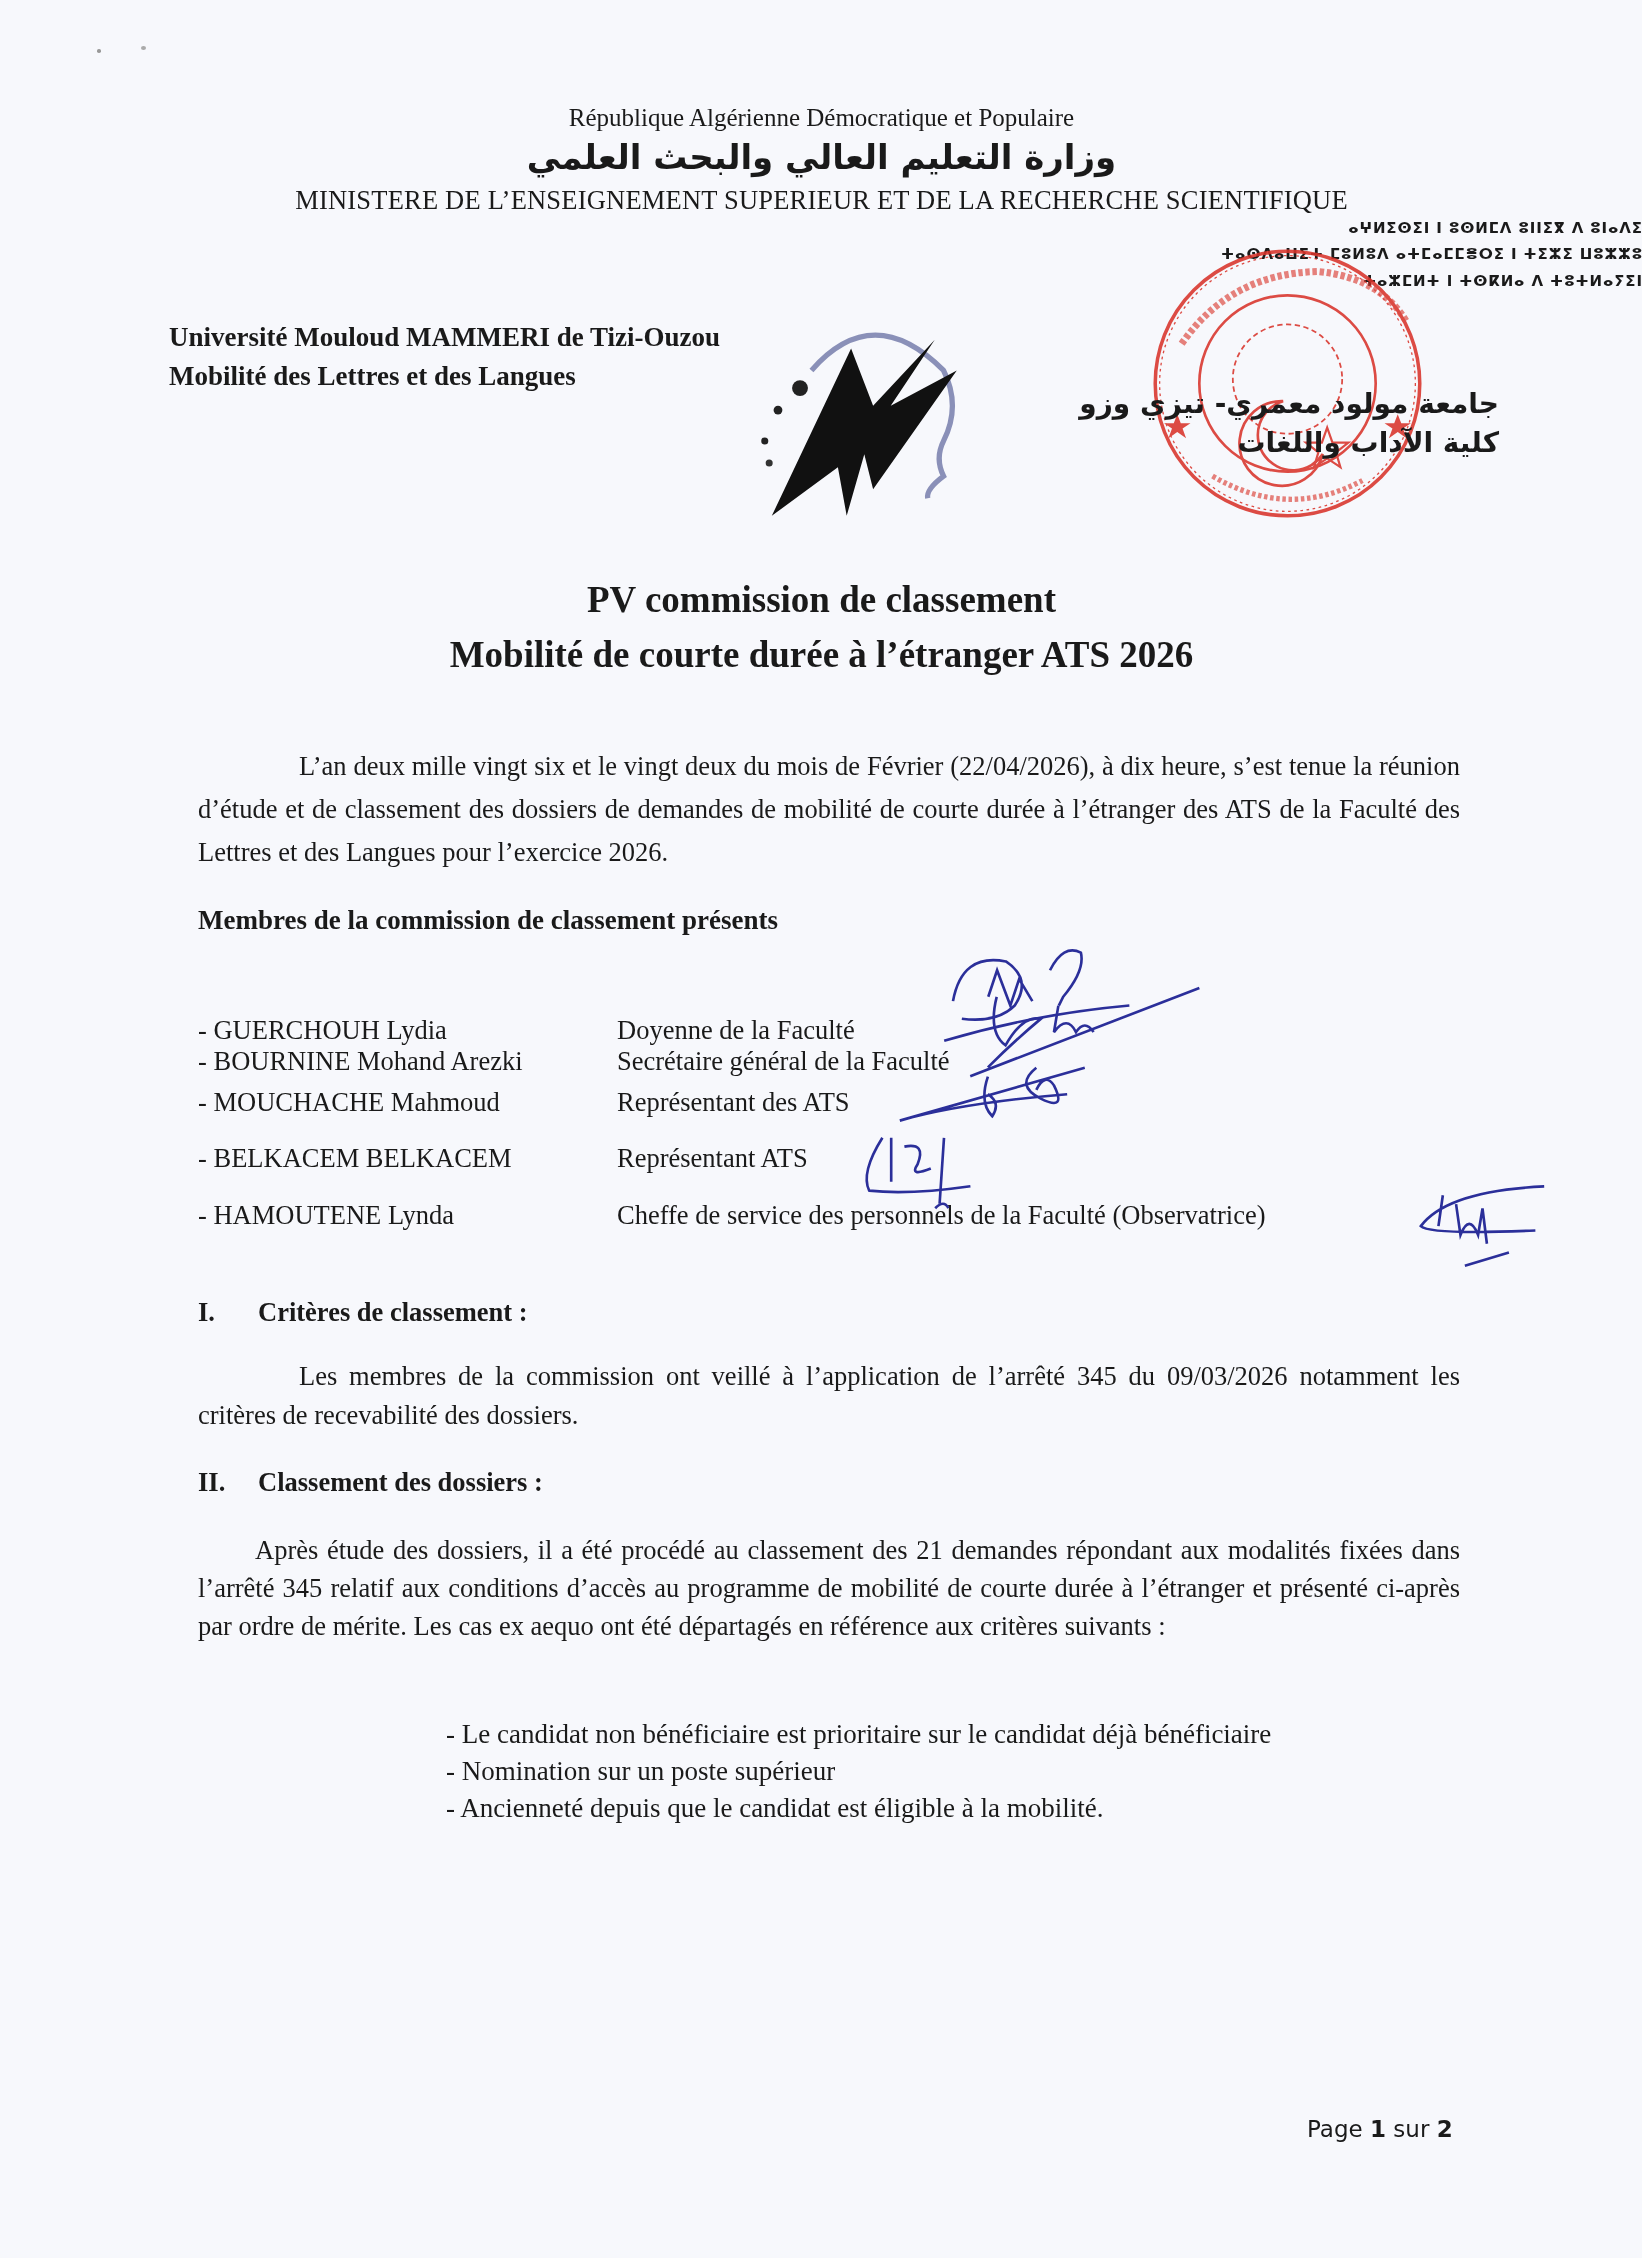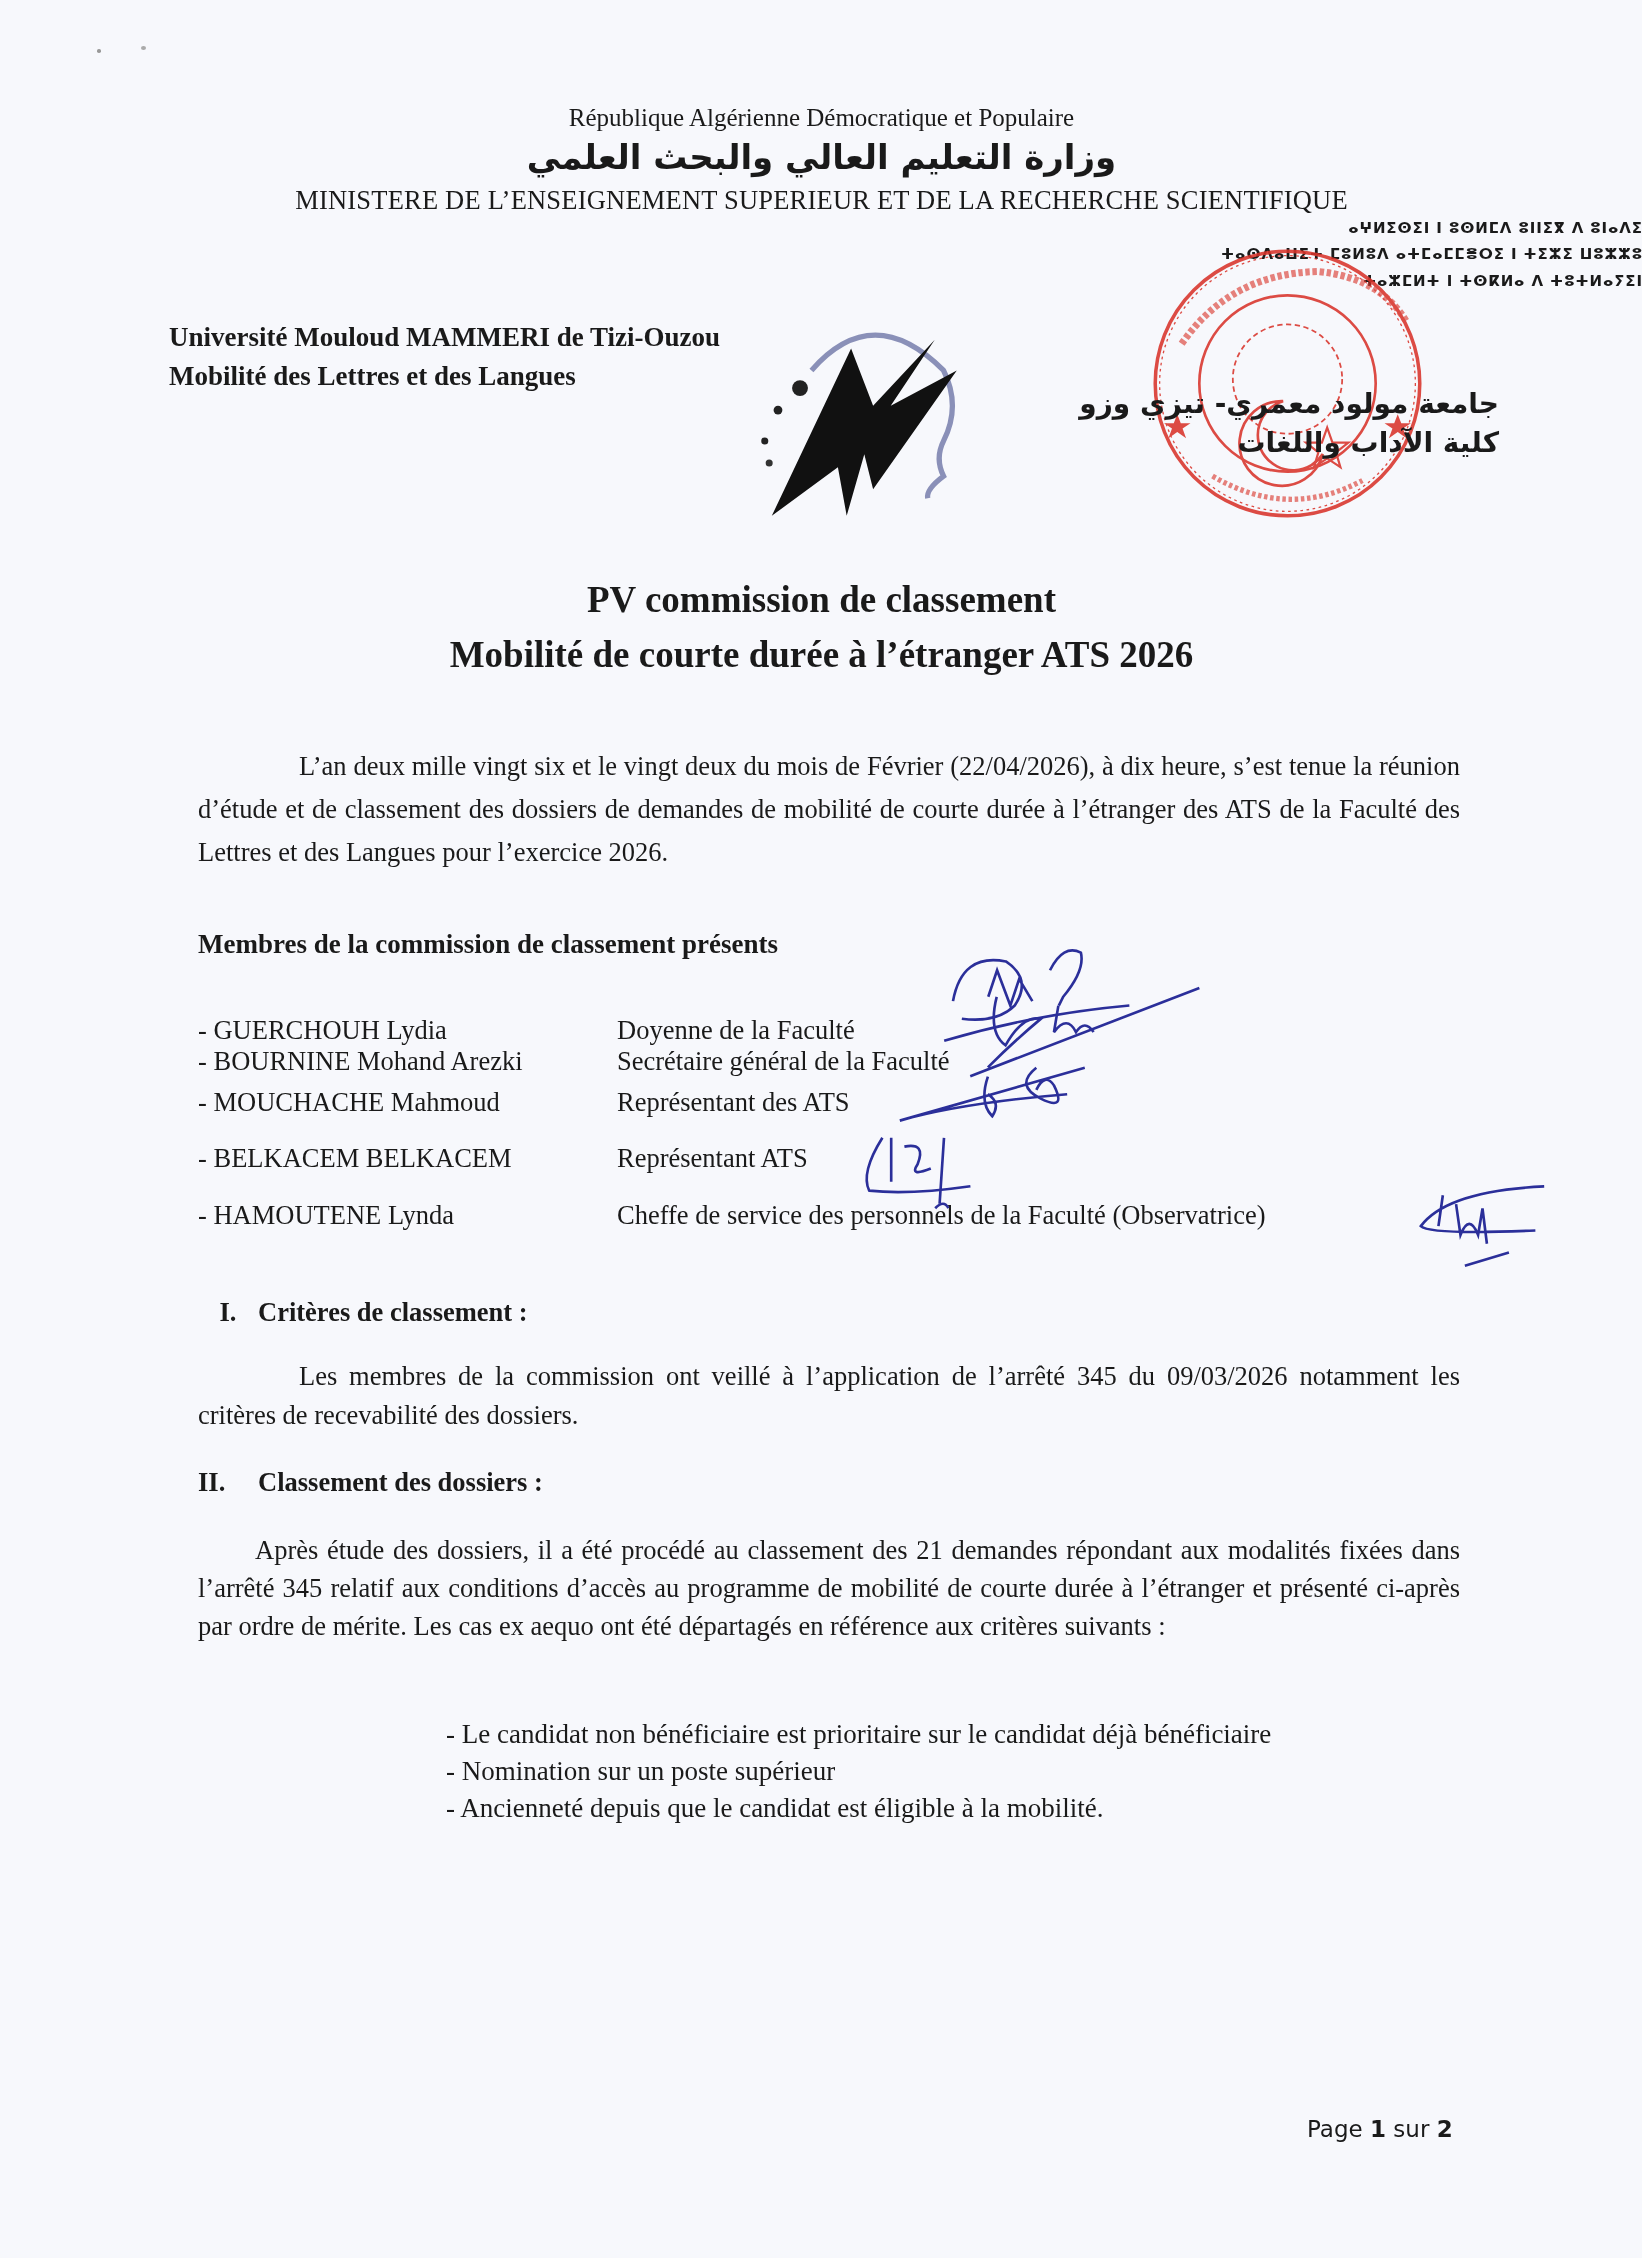--- a/index.html
+++ b/index.html
@@ -16,21 +16,21 @@
   .hdr-ar { font-family: "DejaVu Sans", sans-serif; font-weight: bold; font-size: 34px; top: 137px; direction: rtl; }
   .hdr-min { font-size: 26.5px; top: 185px; letter-spacing: 0.2px; }
   .hdr-tif { font-family: "DejaVu Sans", sans-serif; font-weight: bold; font-size: 15px; letter-spacing: 0.9px; text-align: right; }
   .uni-fr { left: 169px; font-size: 27px; line-height: 39px; top: 318px; }
   .uni-ar { right: 144px; top: 336px; font-family: "DejaVu Sans", sans-serif; font-weight: bold; font-size: 28px; line-height: 39px; direction: rtl; text-align: right; margin-top: 48px; }
   .logo { left: 741px; top: 300px; width: 229px; height: 229px; }
   .stamp { left: 1142px; top: 238px; width: 291px; height: 291px; opacity: 0.88; }
   .title { font-weight: bold; font-size: 37px; }
   .para { left: 198px; width: 1262px; font-size: 26.5px; line-height: 43px; text-align: justify; }
   .indent { text-indent: 101px; }
-  .members-title { left: 198px; top: 905px; font-weight: bold; font-size: 27px; margin-top: 24px; }
+  .members-title { left: 198px; top: 905px; font-weight: bold; font-size: 27px; }
   .member-row { left: 198px; font-size: 26.5px; height: 35px; width: 1323px; }
   .member-name { position: absolute; left: 0; }
   .member-role { position: absolute; left: 419px; white-space: nowrap; }
   .section-h { left: 198px; font-weight: bold; font-size: 26.5px; }
   .section-h .num { display: inline-block; width: 60px; }
   .crit-list { left: 446px; top: 1716px; font-size: 27px; line-height: 37px; }
   .page-num { left: 1307px; top: 2116px; font-family: "DejaVu Sans", sans-serif; font-size: 23px; }
   .page-num b { font-weight: bold; }
   .sig { position: absolute; }
   .speck { position: absolute; }
@@ -120,21 +120,21 @@
 <svg class="sig" style="left:891px;top:1050px;" width="229" height="106" viewBox="0 0 260 120">
   <path d="M10 80 L220 20 M10 80 Q80 60 200 50 M110 30 Q100 60 115 75 Q125 60 110 50 M165 20 Q140 40 170 55 Q200 70 185 40 Q175 25 165 45" fill="none" stroke="#2b2f9a" stroke-width="3"></path>
 </svg>
 <svg class="sig" style="left:856px;top:1120px;" width="176" height="106" viewBox="0 0 200 120">
   <path d="M30 20 Q5 60 15 80 Q60 85 130 75 M40 20 L40 70 M55 30 Q80 25 70 50 Q60 65 85 55 M100 20 L95 95 M90 100 Q100 90 105 100" fill="none" stroke="#2b2f9a" stroke-width="3"></path>
 </svg>
 <svg class="sig" style="left:1412px;top:1182px;" width="141" height="97" viewBox="0 0 160 110">
   <path d="M150 5 Q40 10 10 50 Q20 60 140 55 M35 15 L30 50 M50 25 L55 60 Q65 35 75 60 L80 30 L85 70 M60 95 L110 80" fill="none" stroke="#2b2f9a" stroke-width="3"></path>
 </svg>
 
-<div class="abs section-h" style="top:1297px;text-align:center;">
+<div class="abs section-h" style="top:1297px;">
   <span class="num">I.</span><span>Critères de classement :</span>
 </div>
 <div class="abs para indent" style="top:1357px;line-height:39px;">Les membres de la commission ont veillé à l’application de l’arrêté 345 du 09/03/2026 notamment les critères de recevabilité des dossiers.</div>
 
 <div class="abs section-h" style="top:1467px;">
   <span class="num">II.</span><span>Classement des dossiers :</span>
 </div>
 <div class="abs para" style="top:1531px;line-height:38px;text-indent:57px;">Après étude des dossiers, il a été procédé au classement des 21 demandes répondant aux modalités fixées dans l’arrêté 345 relatif aux conditions d’accès au programme de mobilité de courte durée à l’étranger et présenté ci-après par ordre de mérite. Les cas ex aequo ont été départagés en référence aux critères suivants :</div>
 
 <div class="abs crit-list">

